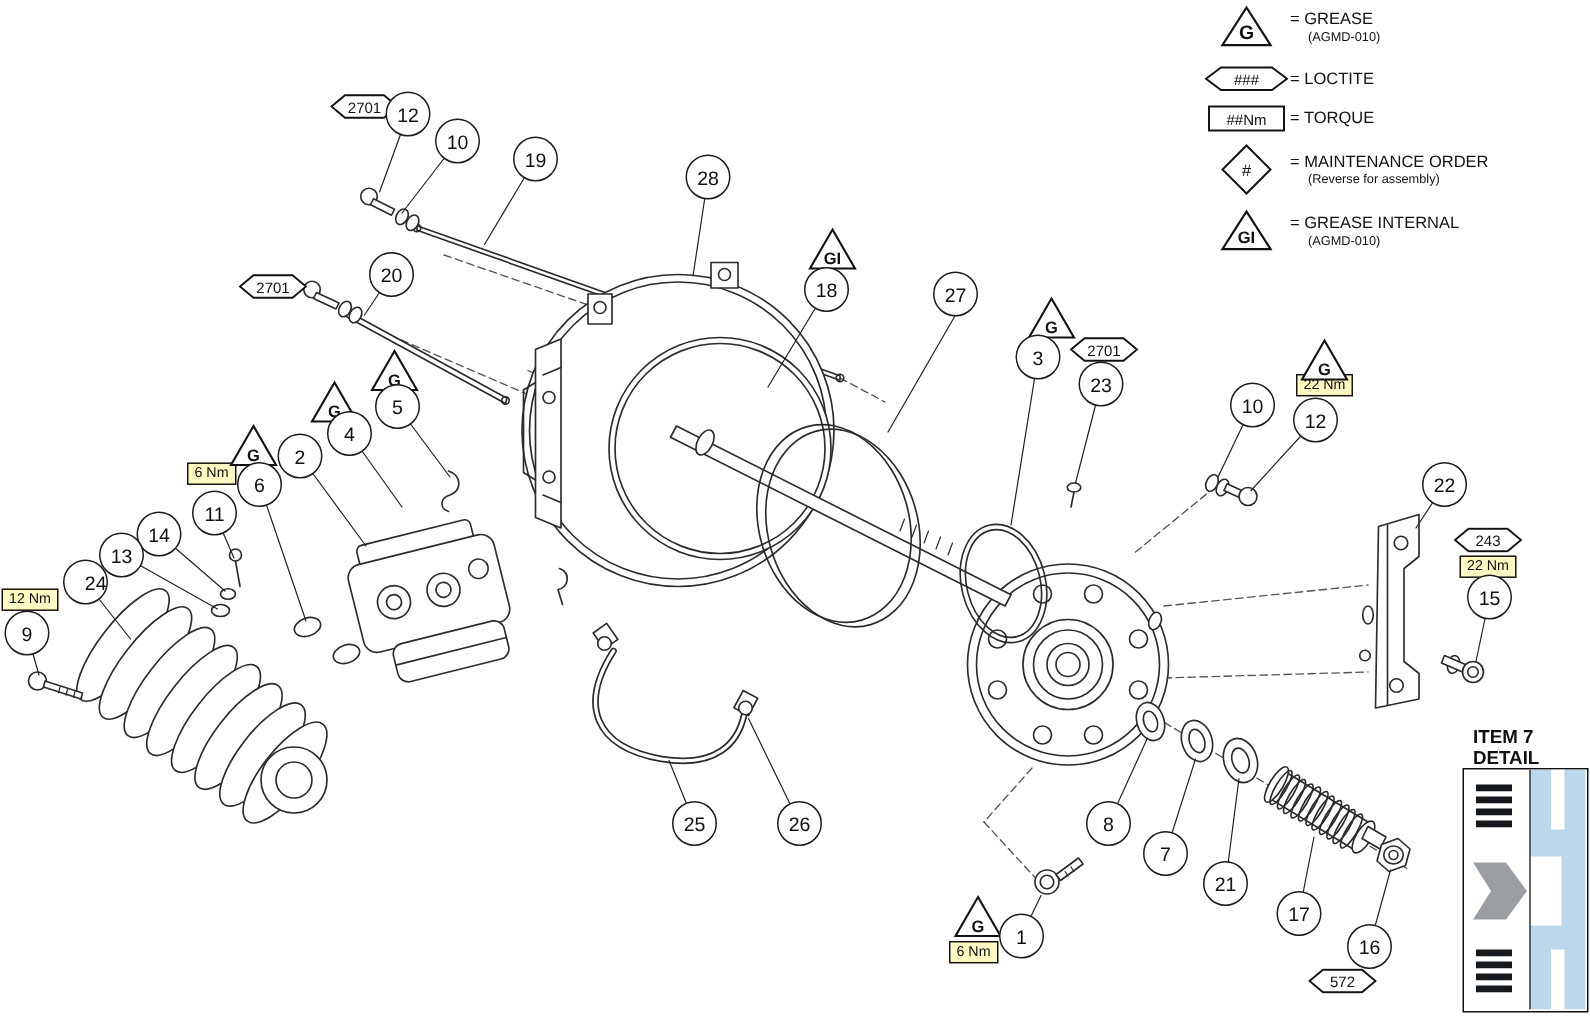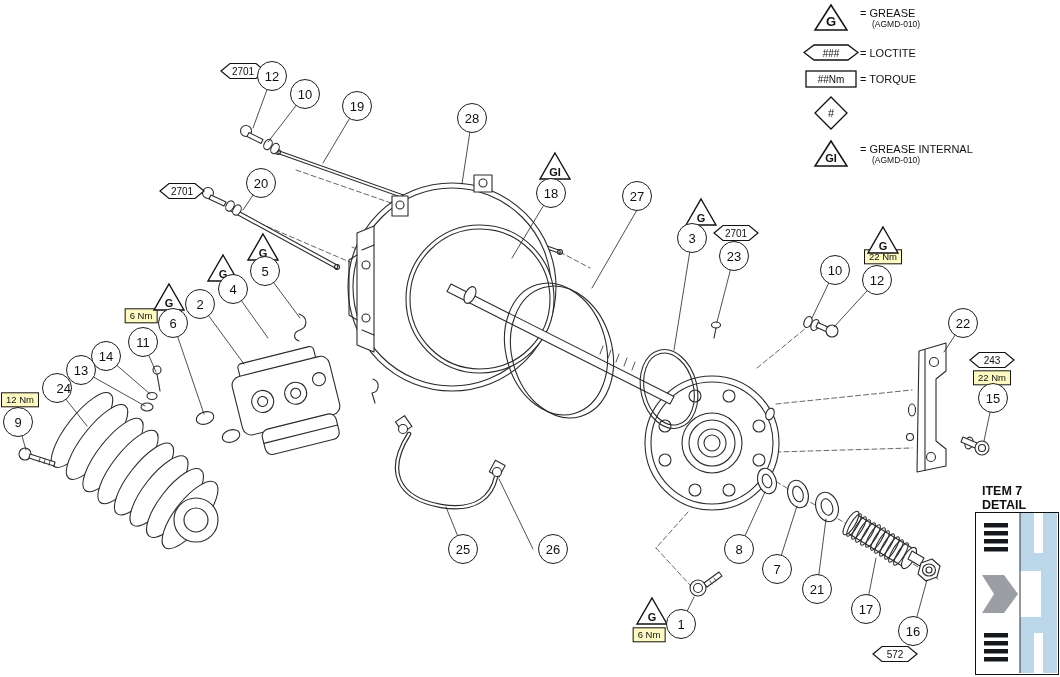--- a/index.html
+++ b/index.html
@@ -425,21 +425,21 @@
       </div>
       <div class="balloon" style="left: 42px; top: 373px; justify-content: flex-end;">
         <span>24</span>
       </div>
       <div class="balloon" style="left: 3px; top: 407px;">
         <span>9</span>
       </div>
       <div class="balloon" style="left: 448px; top: 534px;">
         <span>25</span>
       </div>
-      <div class="balloon" style="left: 538px; top: 534px;">
+      <div class="balloon" style="left: 518px; top: 534px;">
         <span>26</span>
       </div>
       <div class="balloon" style="left: 724px; top: 534px;">
         <span>8</span>
       </div>
       <div class="balloon" style="left: 762px; top: 554px;">
         <span>7</span>
       </div>
       <div class="balloon" style="left: 802px; top: 574px;">
         <span>21</span>
@@ -493,20 +493,24 @@
         <span class="key-label">= TORQUE</span>
       </span>
     </div>
 
     <div class="key-row mb4">
       <span class="key-sym">
         <svg width="34" height="34">
             <polygon points="17,1 33,17 17,33 1,17" fill="#fff" stroke="#111" stroke-width="1.3"></polygon>
           <text x="17" y="21" text-anchor="middle" font-size="11" fill="#111">#</text>
           </svg>
+      </span>
+      <span class="key-text">
+        <span class="key-label">= MAINTENANCE ORDER</span>
+        <span class="key-note">(Reverse for assembly)</span>
       </span>
     </div>
 
     <div class="key-row">
       <span class="key-sym">
         <svg width="36" height="31">
             <path d="M18,3 L34,28 L2,28 Z" fill="#fff" stroke="#111" stroke-width="1.5"></path>
           <text x="18" y="24" text-anchor="middle" font-size="11" font-weight="bold" fill="#111">GI</text>
           </svg>
       </span>

